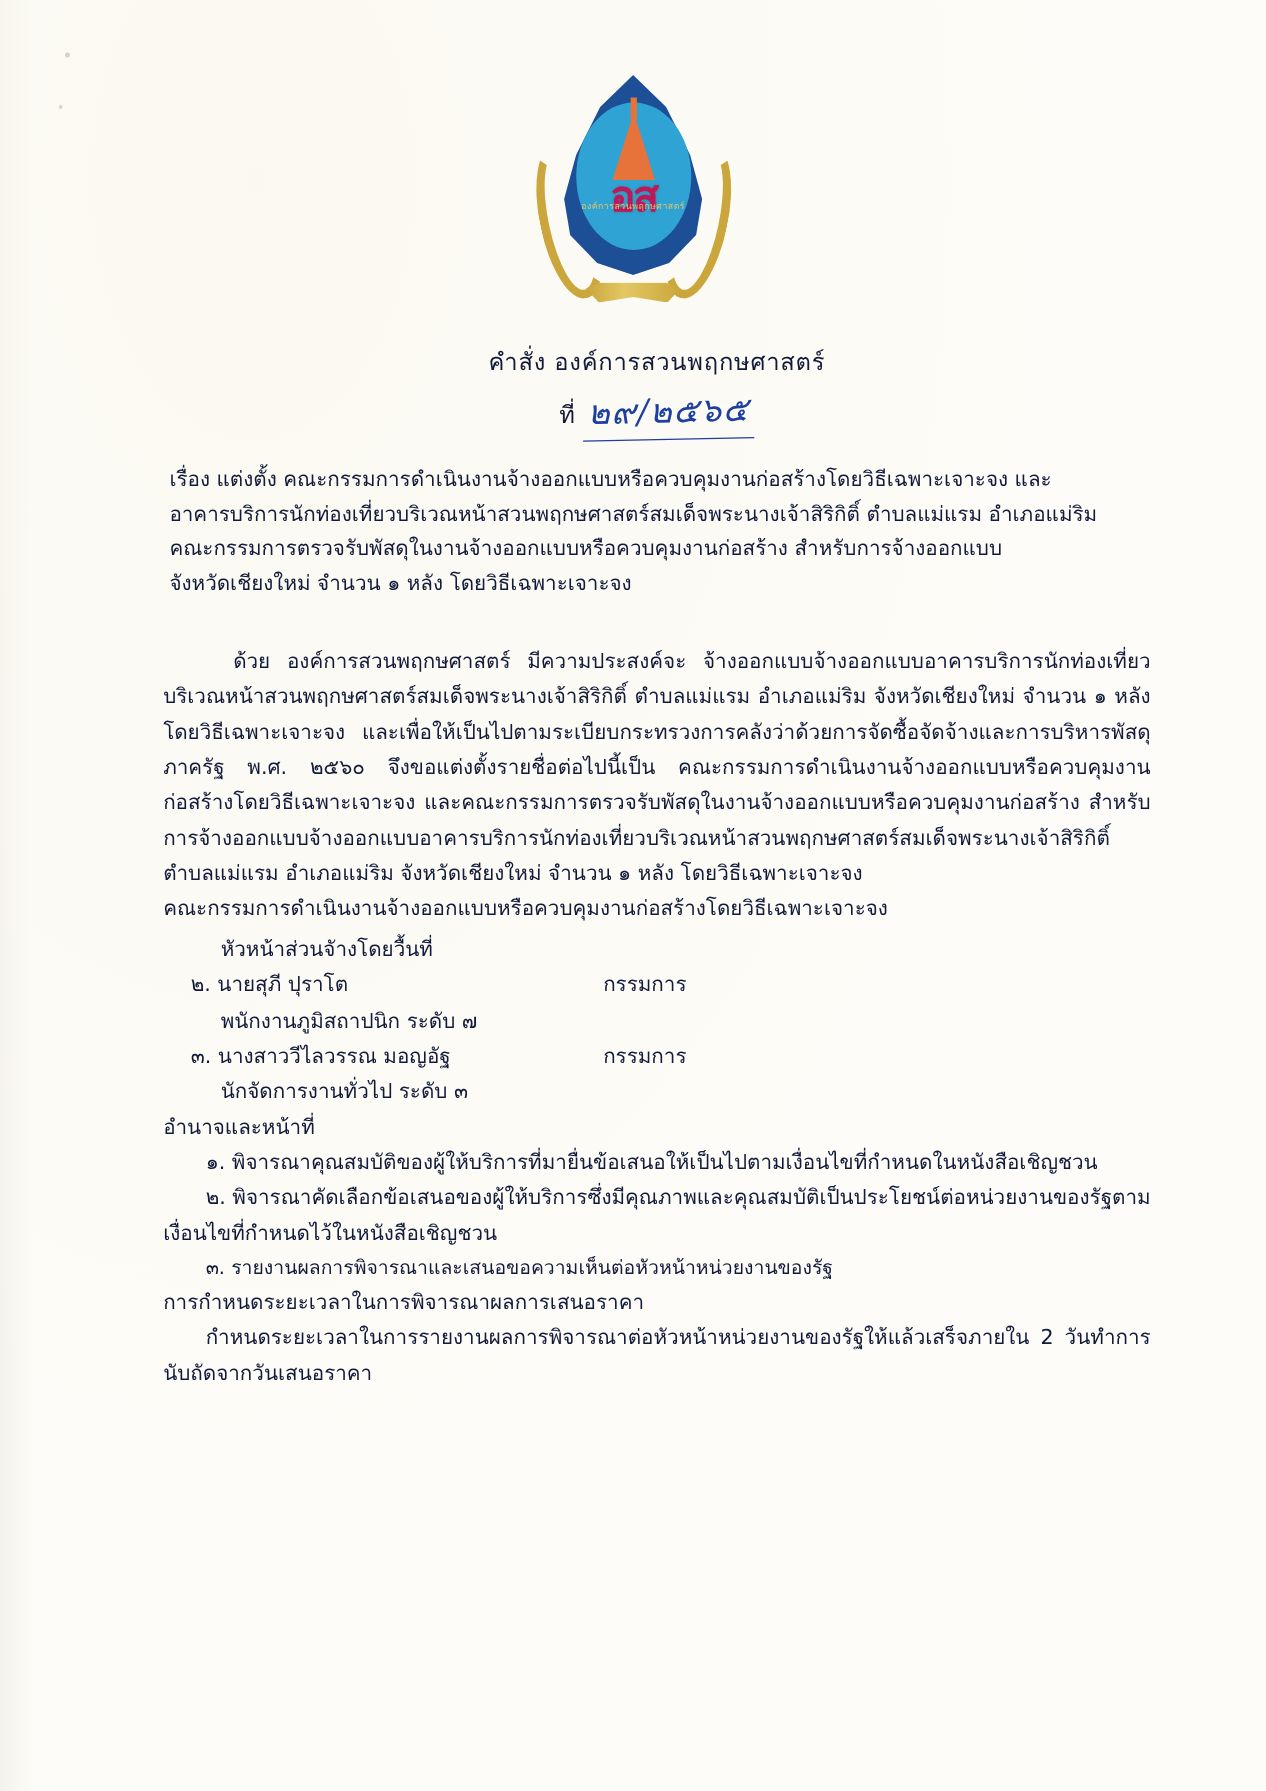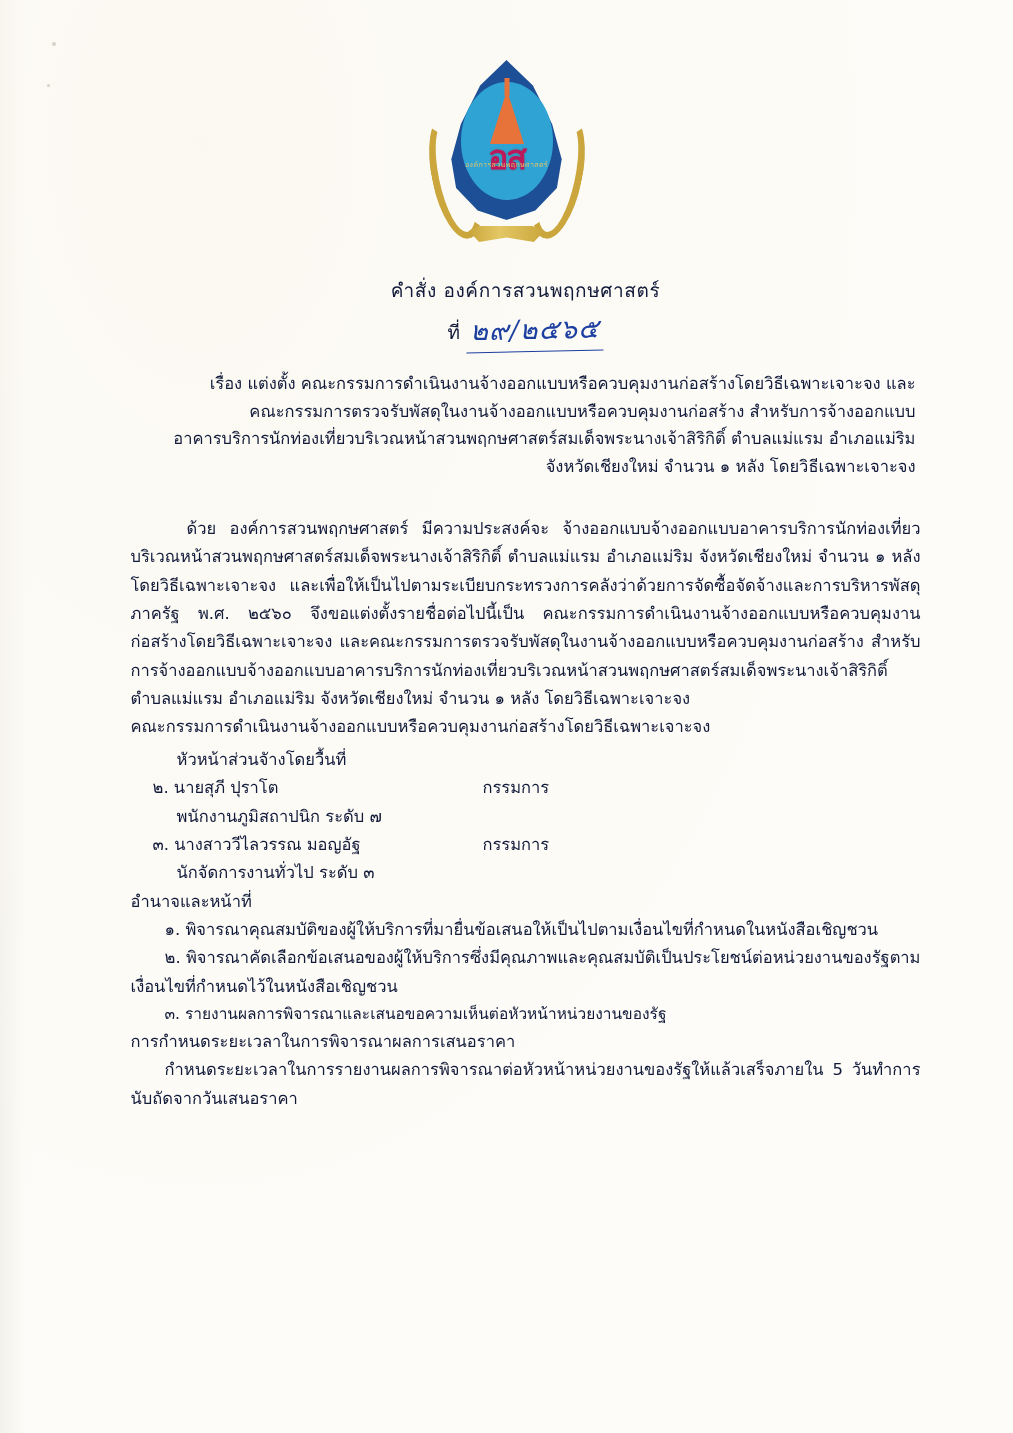--- a/index.html
+++ b/index.html
@@ -162,21 +162,21 @@
     font-style: italic;
     color: #1c3fa0;
     letter-spacing: 1px;
     border-bottom: 1.5px solid #1c3fa0;
     padding: 0 4px 1px 4px;
     transform: rotate(-1.2deg);
   }
   .subject {
     margin: 18px auto 0 auto;
     width: 780px;
-    text-align: right;
+    text-align: left;
     line-height: 1.68;
     font-size: 16.5px;
   }
   .subject div { white-space: nowrap; }
 
   .body {
     margin: 34px auto 0 auto;
     width: 790px;
     text-align: justify;
     line-height: 1.72;
@@ -243,22 +243,22 @@
 
     <div class="center title-1">คำสั่ง องค์การสวนพฤกษศาสตร์</div>
 
     <div class="order-no">
       <span>ที่</span>
       <span class="handwritten">๒๙/๒๕๖๕</span>
     </div>
 
     <div class="subject">
       <div>เรื่อง  แต่งตั้ง  คณะกรรมการดำเนินงานจ้างออกแบบหรือควบคุมงานก่อสร้างโดยวิธีเฉพาะเจาะจง  และ</div>
+      <div>อาคารบริการนักท่องเที่ยวบริเวณหน้าสวนพฤกษศาสตร์สมเด็จพระนางเจ้าสิริกิติ์  ตำบลแม่แรม  อำเภอแม่ริม</div>
       <div>คณะกรรมการตรวจรับพัสดุในงานจ้างออกแบบหรือควบคุมงานก่อสร้าง  สำหรับการจ้างออกแบบ</div>
-      <div>อาคารบริการนักท่องเที่ยวบริเวณหน้าสวนพฤกษศาสตร์สมเด็จพระนางเจ้าสิริกิติ์  ตำบลแม่แรม  อำเภอแม่ริม</div>
       <div>จังหวัดเชียงใหม่  จำนวน  ๑  หลัง  โดยวิธีเฉพาะเจาะจง</div>
     </div>
 
     <div class="body">
 
       <p class="indent">ด้วย  องค์การสวนพฤกษศาสตร์    มีความประสงค์จะ  จ้างออกแบบจ้างออกแบบอาคารบริการนักท่องเที่ยวบริเวณหน้าสวนพฤกษศาสตร์สมเด็จพระนางเจ้าสิริกิติ์  ตำบลแม่แรม  อำเภอแม่ริม  จังหวัดเชียงใหม่  จำนวน  ๑  หลัง  โดยวิธีเฉพาะเจาะจง    และเพื่อให้เป็นไปตามระเบียบกระทรวงการคลังว่าด้วยการจัดซื้อจัดจ้างและการบริหารพัสดุภาครัฐ  พ.ศ.  ๒๕๖๐  จึงขอแต่งตั้งรายชื่อต่อไปนี้เป็น  คณะกรรมการดำเนินงานจ้างออกแบบหรือควบคุมงานก่อสร้างโดยวิธีเฉพาะเจาะจง    และคณะกรรมการตรวจรับพัสดุในงานจ้างออกแบบหรือควบคุมงานก่อสร้าง    สำหรับการจ้างออกแบบจ้างออกแบบอาคารบริการนักท่องเที่ยวบริเวณหน้าสวนพฤกษศาสตร์สมเด็จพระนางเจ้าสิริกิติ์  ตำบลแม่แรม  อำเภอแม่ริม  จังหวัดเชียงใหม่  จำนวน ๑ หลัง โดยวิธีเฉพาะเจาะจง</p>
 
       <p class="committee-title indent-sm">คณะกรรมการดำเนินงานจ้างออกแบบหรือควบคุมงานก่อสร้างโดยวิธีเฉพาะเจาะจง</p>
 
       <div class="member-list">
@@ -283,17 +283,17 @@
         </div>
       </div>
 
       <p class="section-label">อำนาจและหน้าที่</p>
 
       <p class="clause indent-sm">๑. พิจารณาคุณสมบัติของผู้ให้บริการที่มายื่นข้อเสนอให้เป็นไปตามเงื่อนไขที่กำหนดในหนังสือเชิญชวน</p>
       <p class="clause indent-sm">๒. พิจารณาคัดเลือกข้อเสนอของผู้ให้บริการซึ่งมีคุณภาพและคุณสมบัติเป็นประโยชน์ต่อหน่วยงานของรัฐตามเงื่อนไขที่กำหนดไว้ในหนังสือเชิญชวน</p>
       <p class="clause indent-sm small">๓. รายงานผลการพิจารณาและเสนอขอความเห็นต่อหัวหน้าหน่วยงานของรัฐ</p>
 
       <p class="section-label">การกำหนดระยะเวลาในการพิจารณาผลการเสนอราคา</p>
-      <p class="clause indent-sm">กำหนดระยะเวลาในการรายงานผลการพิจารณาต่อหัวหน้าหน่วยงานของรัฐให้แล้วเสร็จภายใน 5 วันทำการ  นับถัดจากวันเสนอราคา</p>
+      <p class="clause indent-sm">กำหนดระยะเวลาในการรายงานผลการพิจารณาต่อหัวหน้าหน่วยงานของรัฐให้แล้วเสร็จภายใน 2 วันทำการ  นับถัดจากวันเสนอราคา</p>
 
     </div>
   </div>
 </div>
 
 </body></html>

